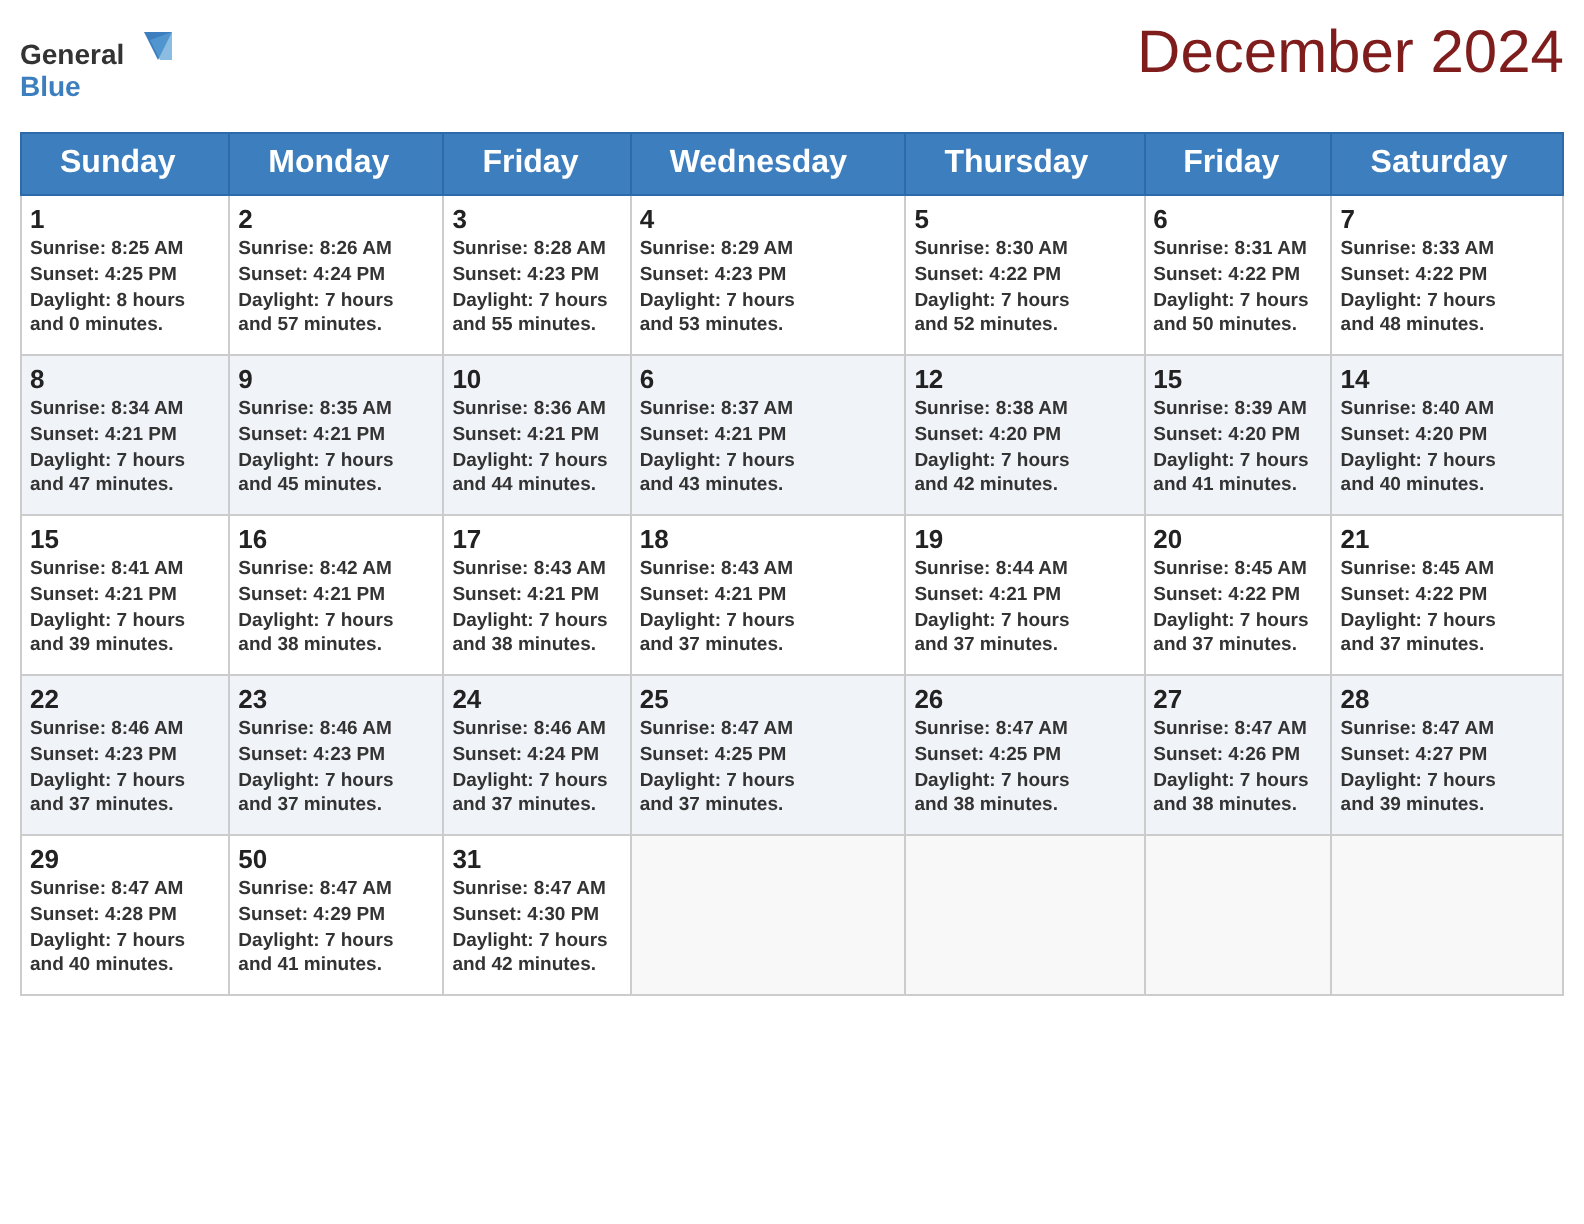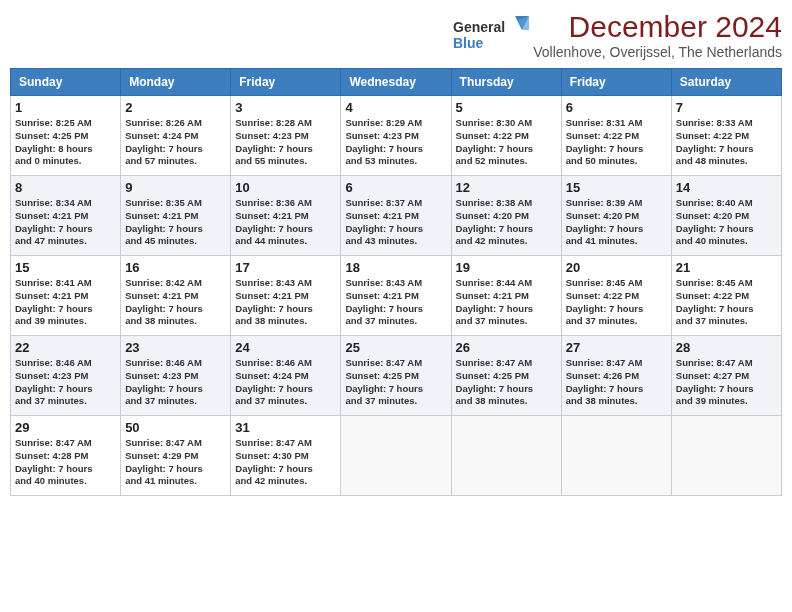--- a/index.html
+++ b/index.html
@@ -5,21 +5,21 @@
     * { box-sizing: border-box; margin: 0; padding: 0; }
     body {
       font-family: Arial, sans-serif;
       background: #fff;
       width: 792px;
       min-height: 612px;
       padding: 10px;
     }
     .header-area {
       display: flex;
-      justify-content: flex-end;
+      justify-content: space-between;
       align-items: flex-start;
       margin-bottom: 8px;
     }
     .logo {
       display: flex;
       align-items: center;
       margin-top: 4px;
     }
     .title-area {
       text-align: right;
@@ -36,24 +36,24 @@
     table {
       width: 100%;
       border-collapse: collapse;
       font-size: 10.5px;
     }
     thead tr {
       background-color: #3d7ebf;
       color: white;
     }
     thead th {
-      padding: 6px 8px;
+      padding: 6px 19px;
       text-align: left;
       font-weight: bold;
-      font-size: 12px;
+      font-size: 16px;
       border: 1px solid #2d6aaa;
     }
     tbody tr {
       vertical-align: top;
     }
     tbody tr:nth-child(odd) {
       background-color: #fff;
     }
     tbody tr:nth-child(even) {
       background-color: #f0f4f8;
@@ -89,21 +89,20 @@
   <div class="logo">
   <svg width="80" height="44" viewBox="0 0 80 44">
     <text x="0" y="18" font-size="14" font-weight="bold" font-family="Arial" fill="#333">General</text>
     <text x="0" y="34" font-size="14" font-weight="bold" font-family="Arial" fill="#3d7ebf">Blue</text>
     <polygon points="62,2 76,2 69,16" fill="#3d7ebf"></polygon>
     <polygon points="65,6 76,2 76,16 70,16" fill="#5a9fd4" opacity="0.7"></polygon>
   </svg>
 </div>
   <div class="title-area">
     <div class="main-title">December 2024</div>
-    <div class="subtitle">Vollenhove, Overijssel, The Netherlands</div>
   </div>
 </div>
 
 <table>
   <thead>
     <tr>
         <th>Sunday</th>
         <th>Monday</th>
         <th>Friday</th>
         <th>Wednesday</th>

